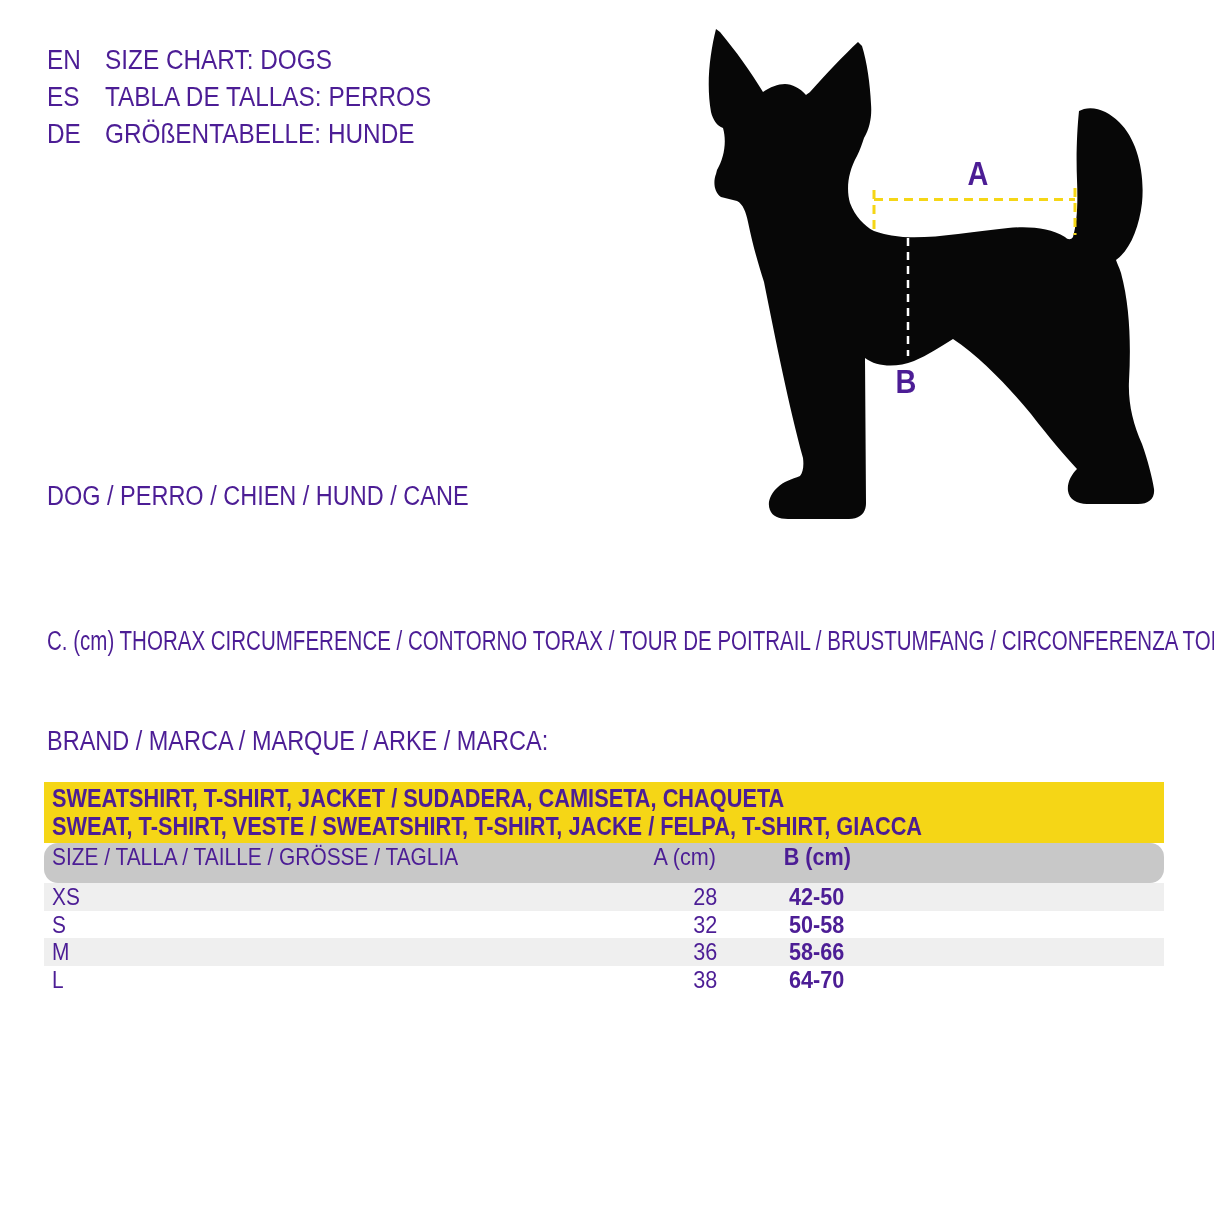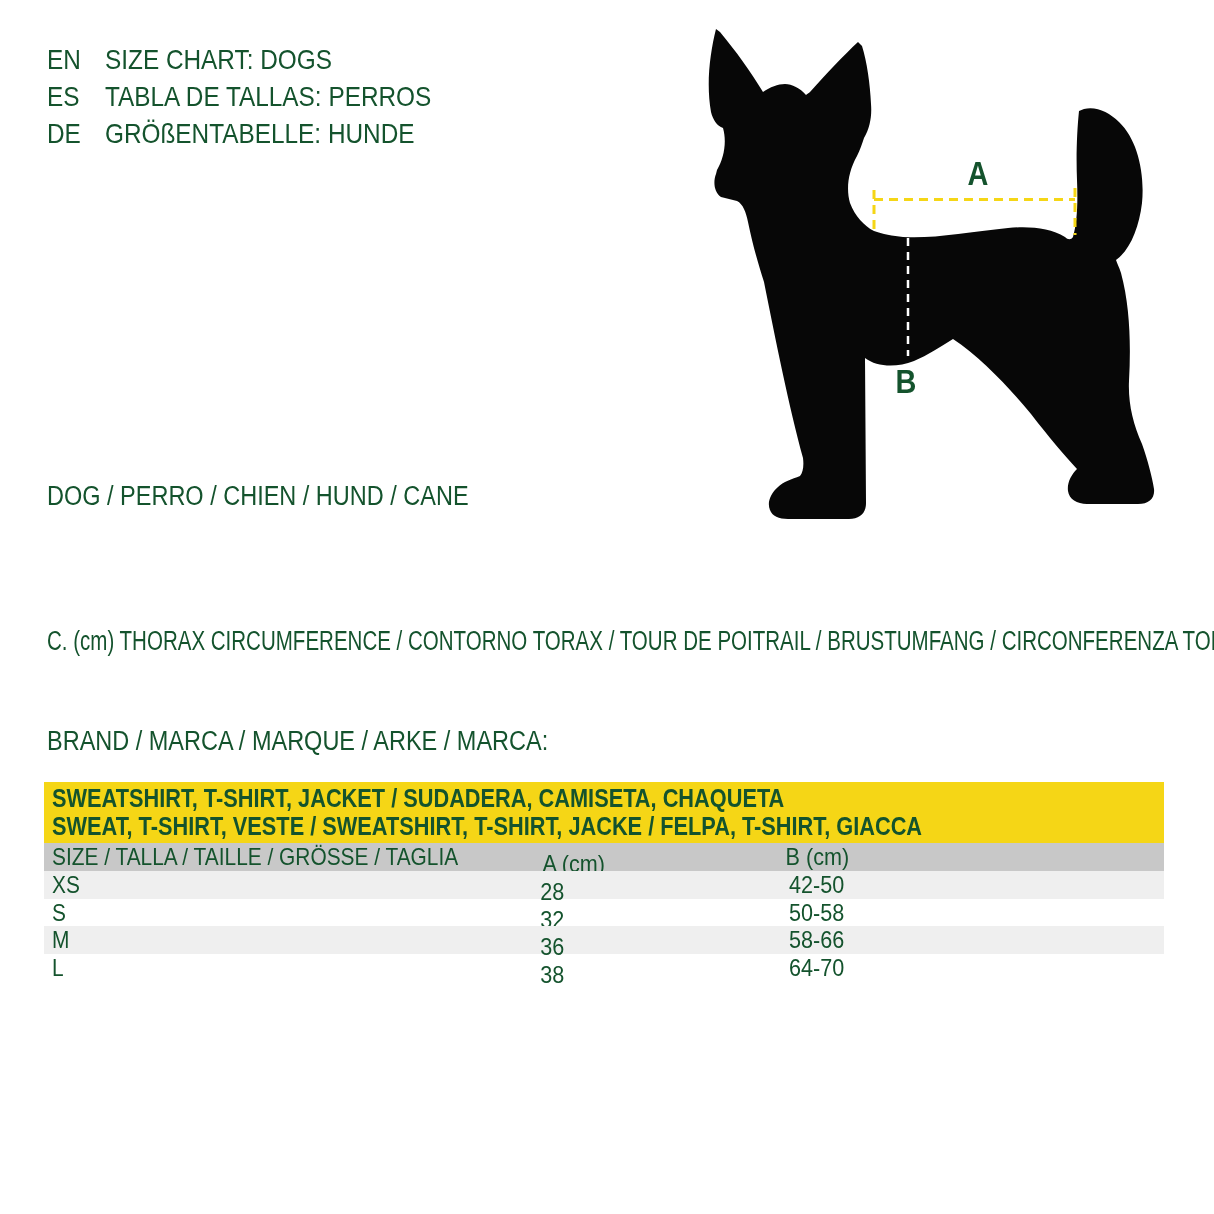--- a/index.html
+++ b/index.html
@@ -4,21 +4,21 @@
 <style>
   * { margin: 0; padding: 0; box-sizing: border-box; }
   html, body { background: #ffffff; }
   .page {
     position: relative;
     width: 1214px;
     height: 1214px;
     background: #ffffff;
     overflow: hidden;
     font-family: "Liberation Sans", sans-serif;
-    color: #14532d;
+    color: #4c1d95;
   }
   .cond {
     display: inline-block;
     white-space: nowrap;
     transform: scaleX(0.87);
     transform-origin: 0 50%;
   }
   .cond-tight {
     display: inline-block;
     white-space: nowrap;
@@ -62,34 +62,35 @@
   }
   .yellow-head .hl {
     font-size: 25px;
     font-weight: 700;
     line-height: 27.5px;
     display: block;
   }
   .col-head {
     position: relative;
     background: #C8C8C8;
-    height: 28px;
+    height: 40px;
     font-size: 24px;
     line-height: 28px;
+    border-radius: 14px;
   }
   .t-row {
     position: relative;
     height: 27.5px;
     font-size: 24px;
     line-height: 27.5px;
   }
   .t-row.stripe { background: #EFEFEF; }
   .cell-size { position: absolute; left: 8px; top: 0; }
-  .cell-a { position: absolute; left: 495px; width: 180px; top: 0; text-align: left; margin-top: 7px; }
-  .cell-b { position: absolute; left: 683px; width: 180px; top: 0; text-align: center; }
+  .cell-a { position: absolute; left: 495px; width: 180px; top: 0; text-align: right; }
+  .cell-b { position: absolute; left: 683px; width: 180px; top: 0; text-align: center; font-weight: bold; }
 </style>
 </head>
 <body>
 
 <div class="page">
 
   <div class="lang-block">
     <div class="lang-row">
       <span class="lang-code cond">EN</span>
       <span class="cond">SIZE CHART: DOGS</span>

